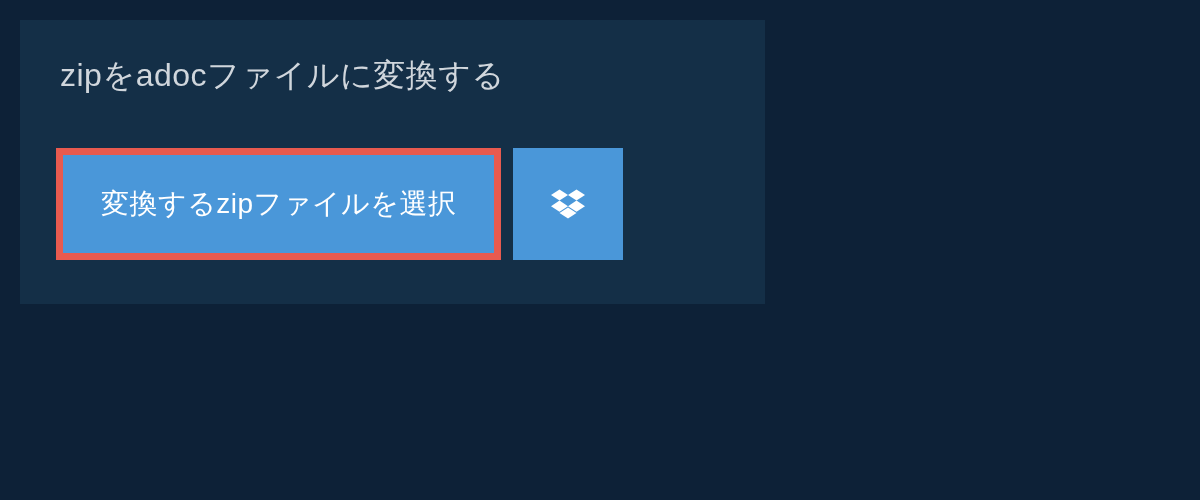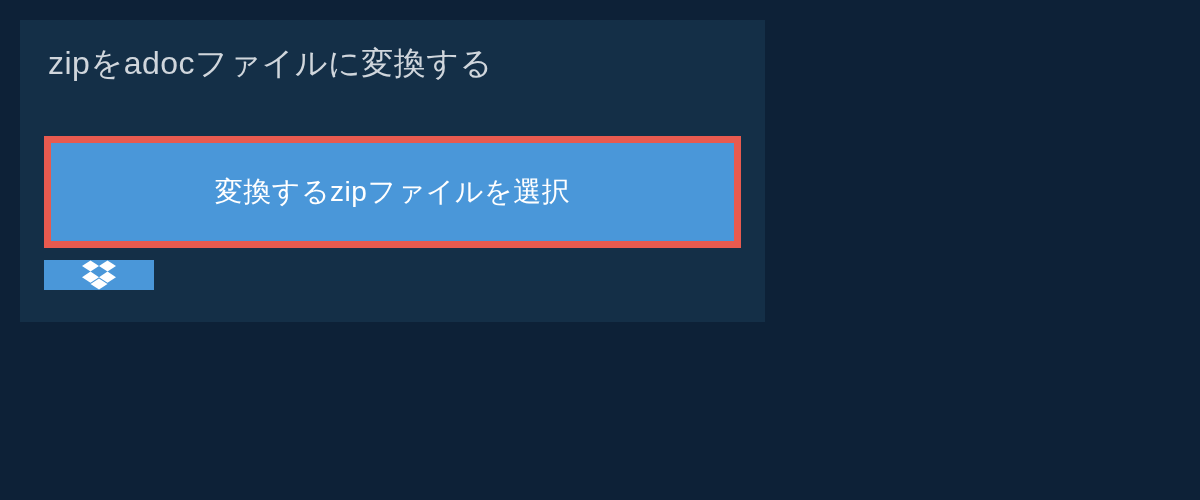--- a/index.html
+++ b/index.html
@@ -10,40 +10,39 @@
     body {
       width: 1200px;
       height: 500px;
       background-color: #0d2137;
       font-family: -apple-system, BlinkMacSystemFont, "Segoe UI", "Hiragino Sans", "Hiragino Kaku Gothic ProN", Meiryo, sans-serif;
       overflow: hidden;
     }
     .panel {
       background-color: #142f47;
       margin: 20px 20px 0 20px;
-      padding: 0;
+      padding: 12px;
       width: 745px;
     }
     .title-bar {
       background-color: #142f47;
       padding: 22px 28px;
       width: fit-content;
     }
     .title {
       color: #d0d6dc;
       font-size: 32px;
       font-weight: 400;
       letter-spacing: 0.5px;
     }
     .button-row {
       display: flex;
       padding: 28px 24px 32px 24px;
       gap: 12px;
       align-items: stretch;
-      flex-direction: column;
     }
     .select-button {
       background-color: #4a97d9;
       border: 7px solid #e85a4f;
       color: #ffffff;
       font-size: 28px;
       font-weight: 400;
       padding: 30px 38px;
       cursor: pointer;
       display: flex;

